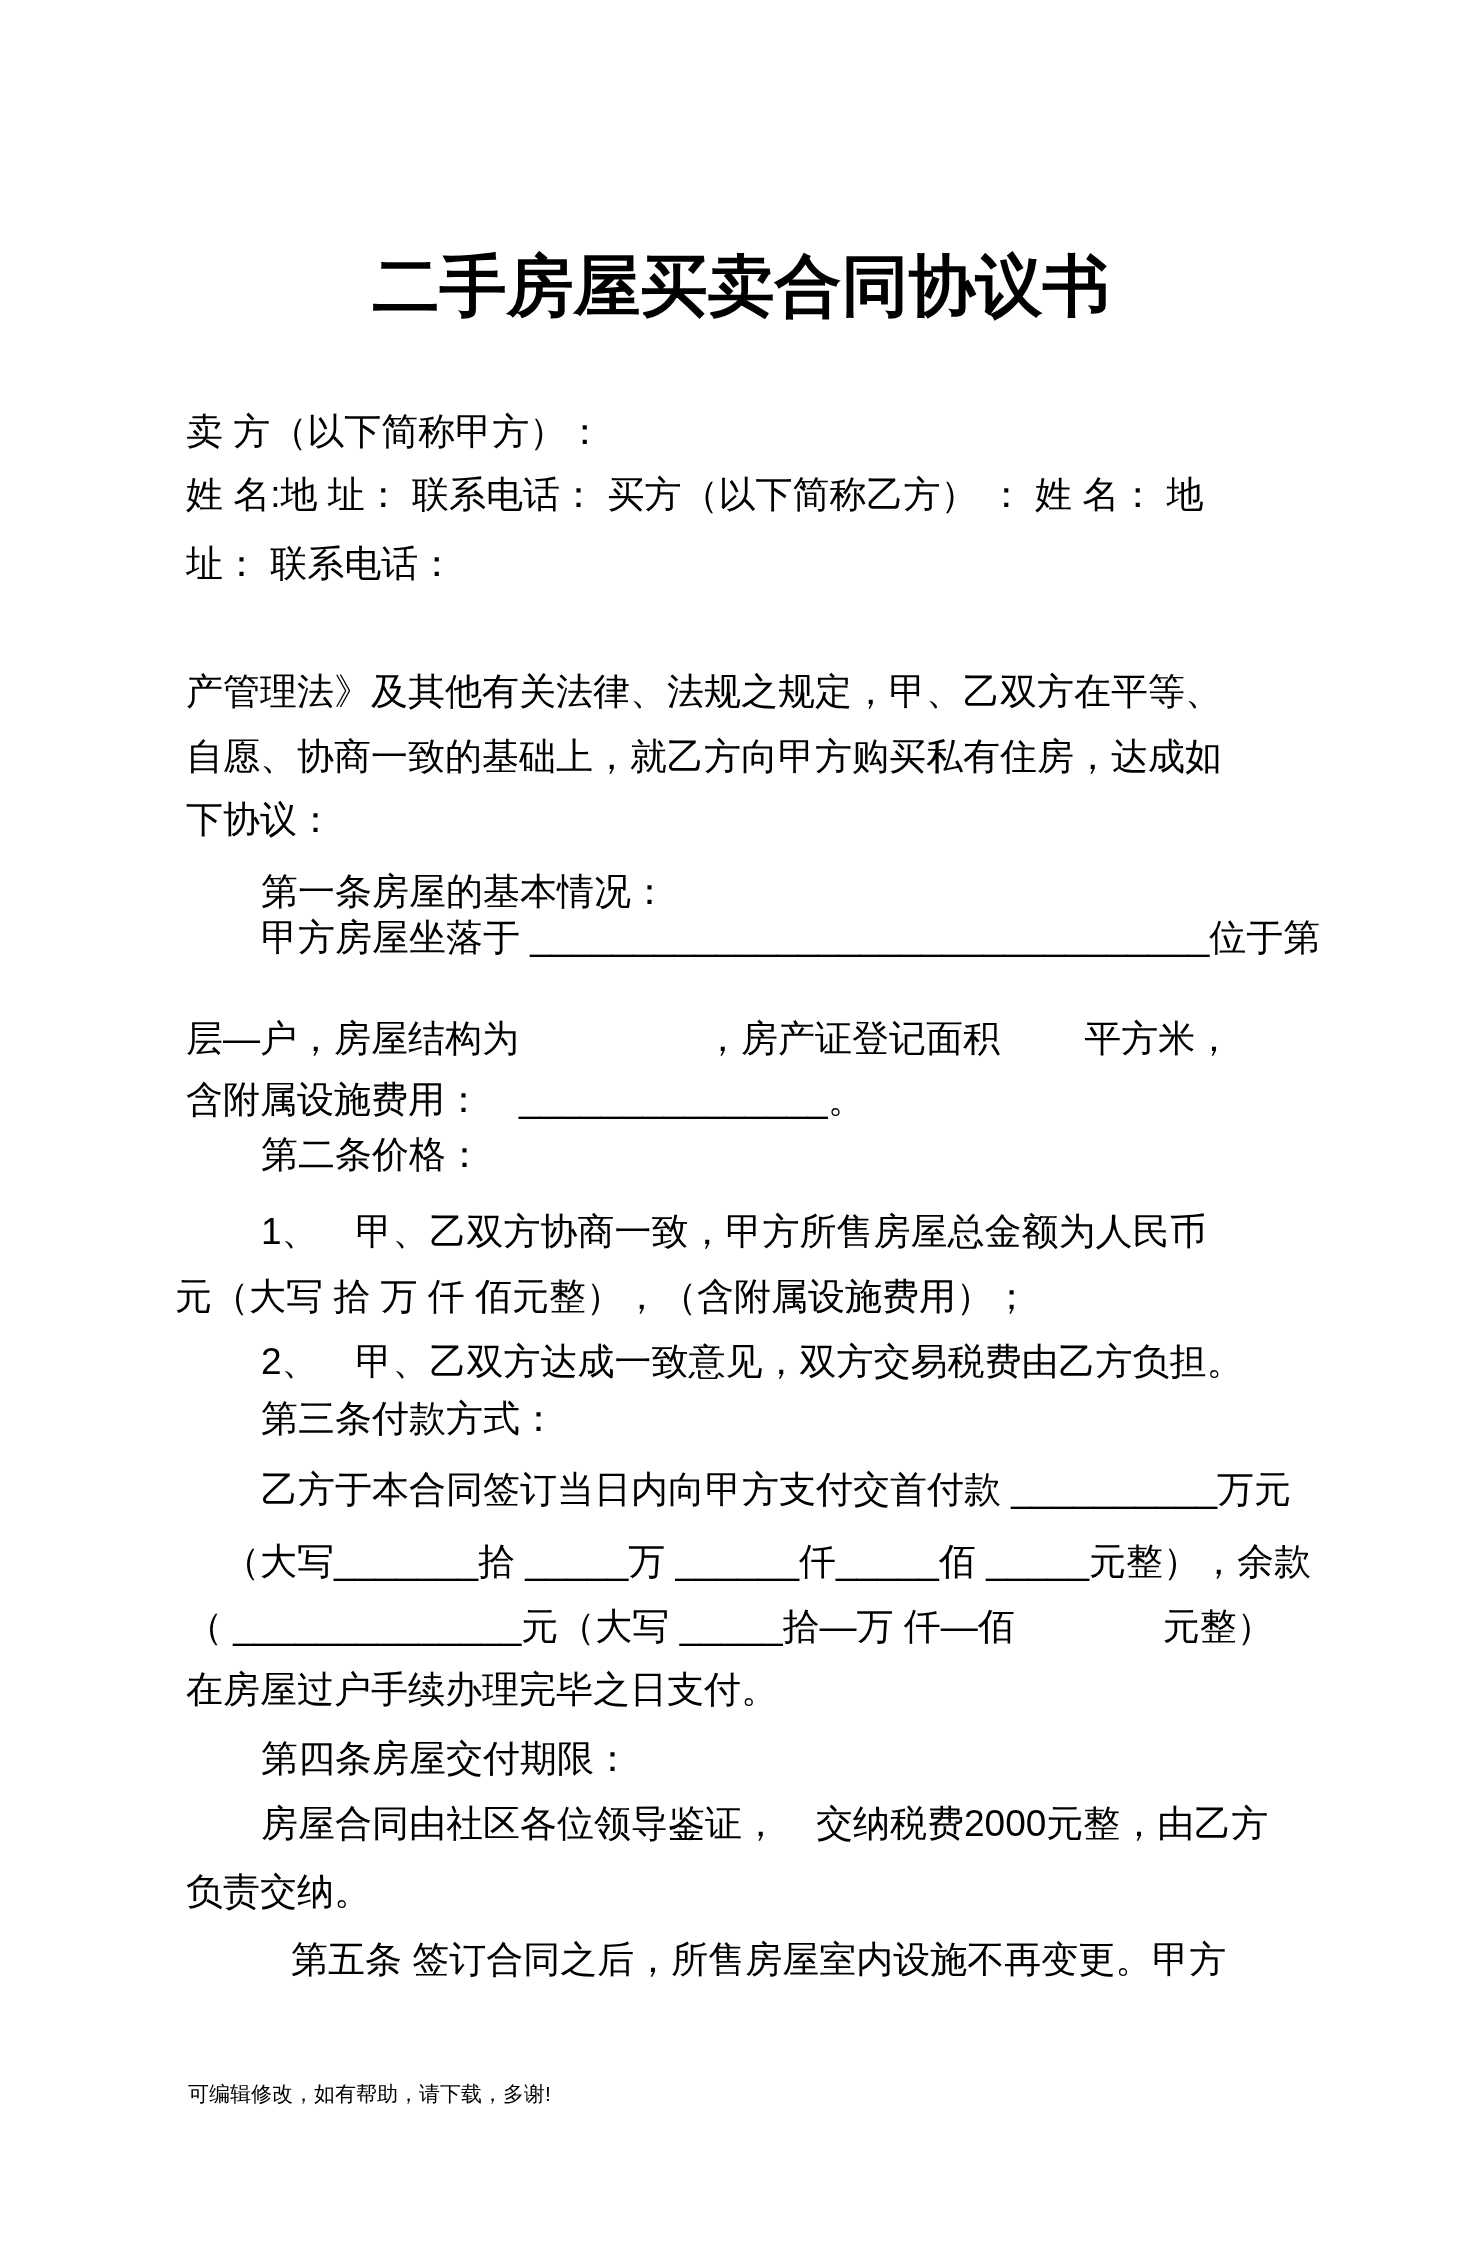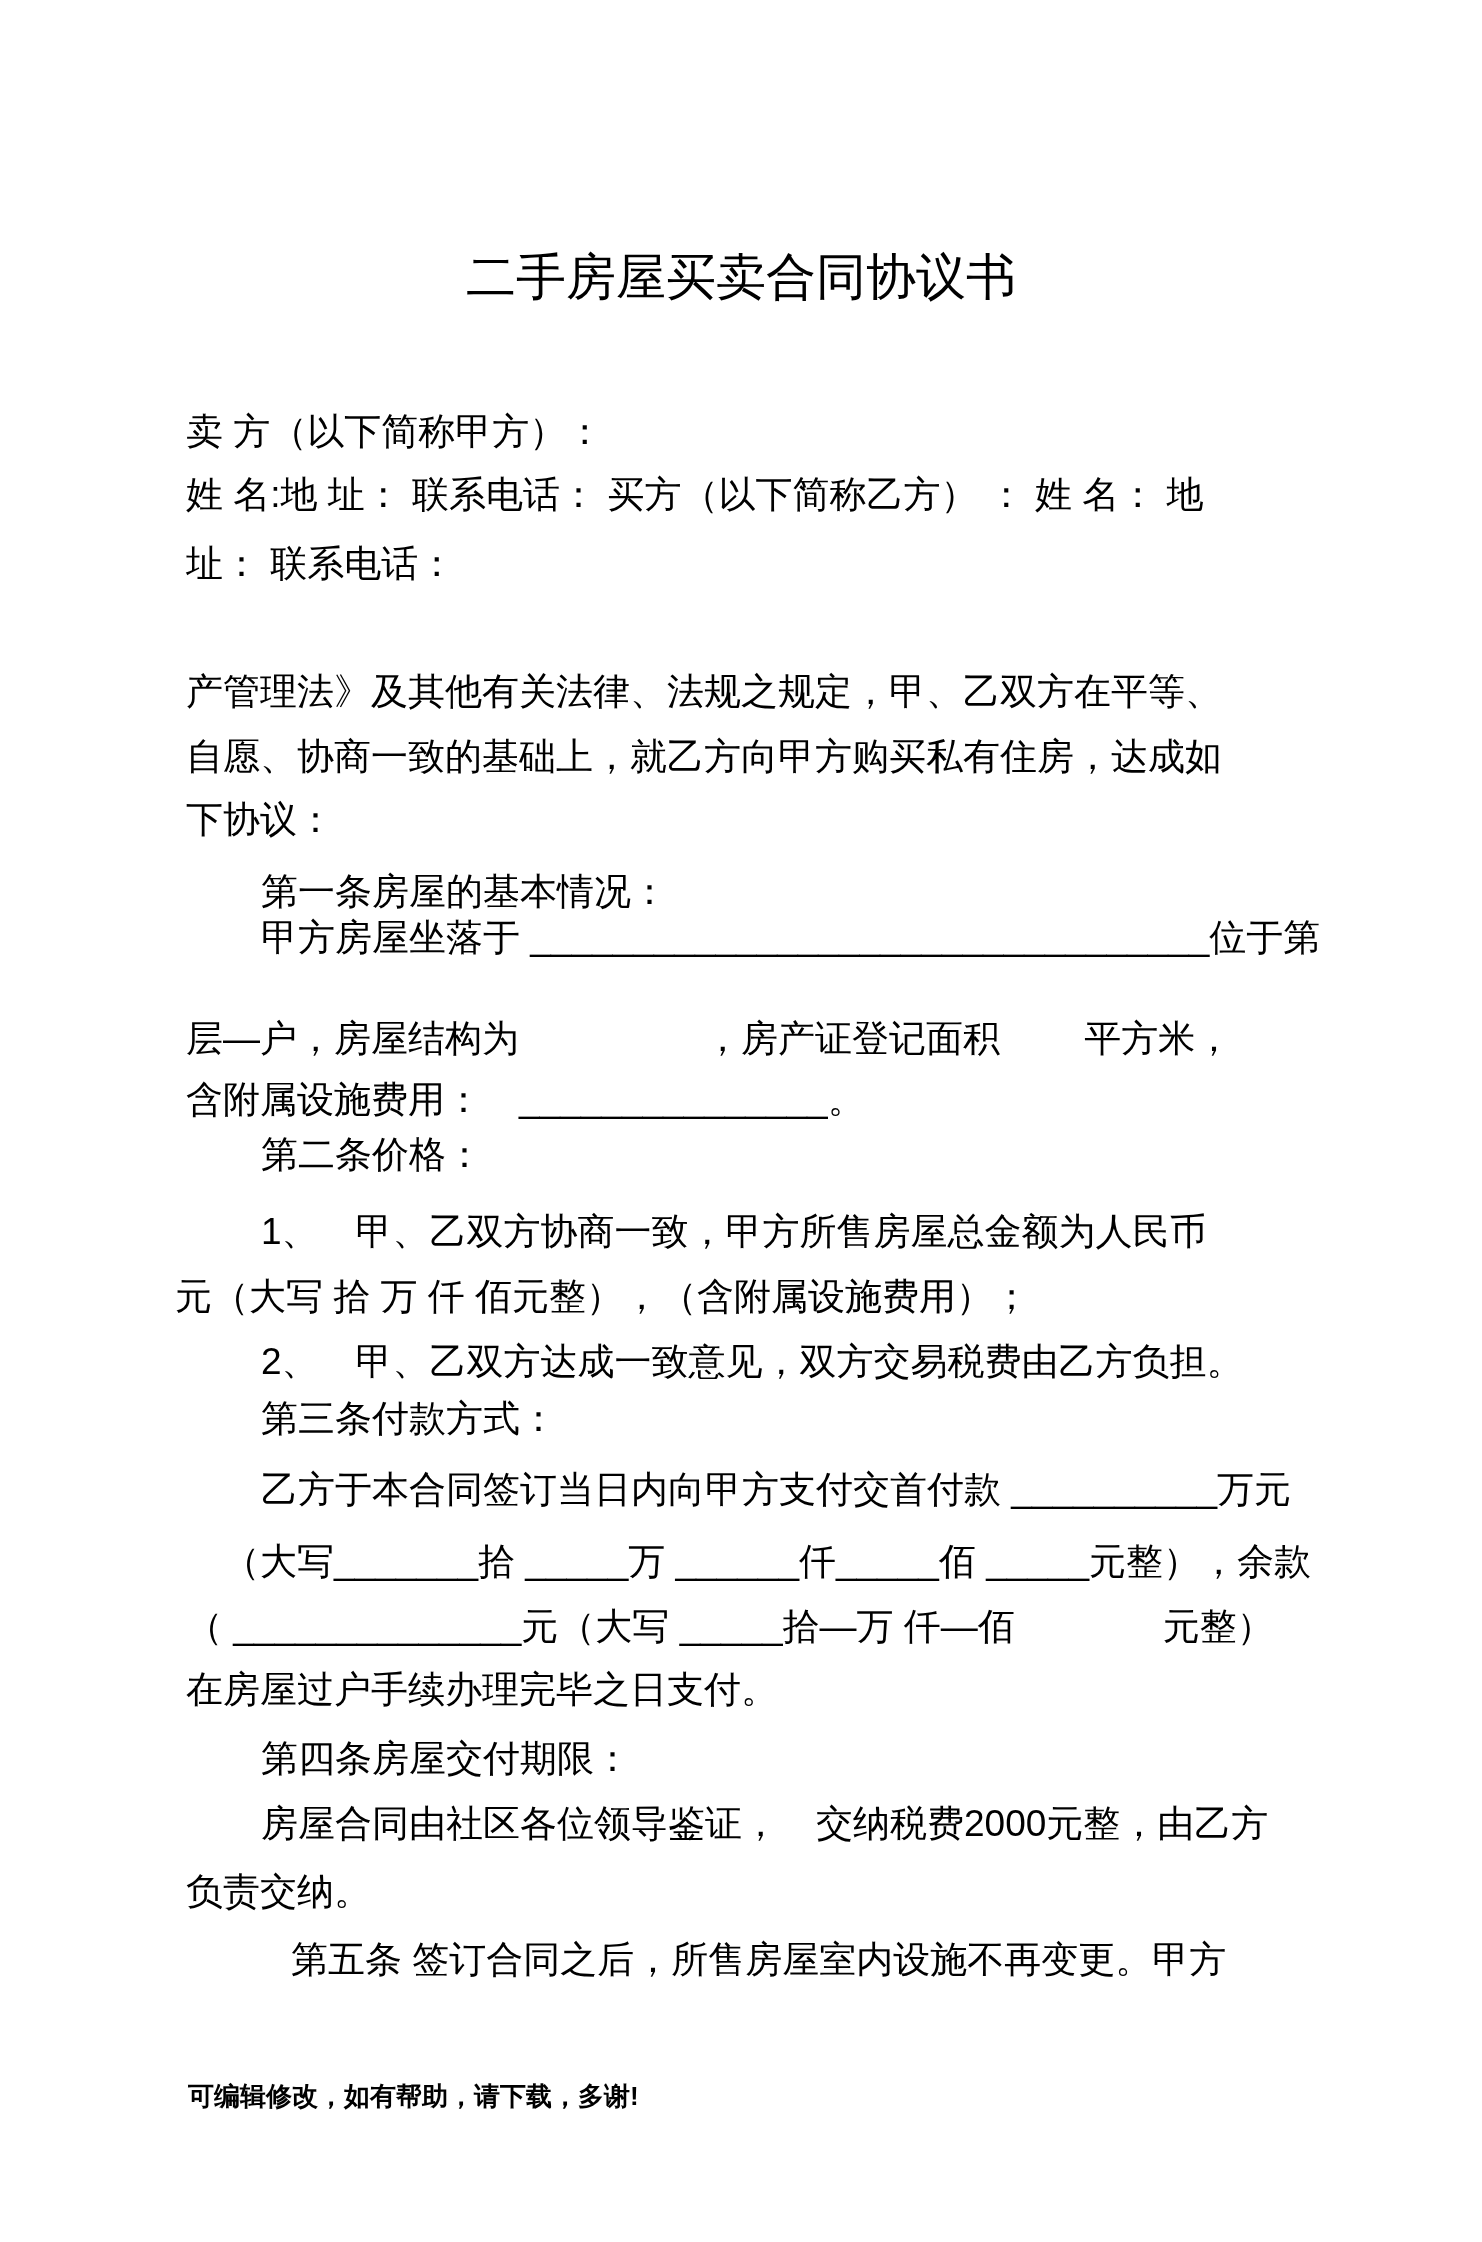--- a/index.html
+++ b/index.html
@@ -14,38 +14,38 @@
     background: #ffffff;
     overflow: hidden;
     font-family: "Liberation Sans", sans-serif;
     color: #000000;
   }
   .doc-title {
     position: absolute;
     left: 0;
     width: 100%;
     text-align: center;
-    font-size: 50px;
-    font-weight: 400;
+    font-size: 67px;
+    font-weight: 700;
     line-height: 1;
     white-space: pre;
     letter-spacing: 0px;
   }
   .ln {
     position: absolute;
     font-size: 37px;
     font-weight: 400;
     line-height: 1.15;
     white-space: pre;
     letter-spacing: 0px;
   }
   .footer-note {
     position: absolute;
-    font-size: 26px;
-    font-weight: 700;
+    font-size: 21px;
+    font-weight: 400;
     line-height: 1.1;
     white-space: pre;
   }
 </style>
 </head>
 <body>
 
 <div class="page">
 
   <div class="doc-title" style="top:252px">二手房屋买卖合同协议书</div>

